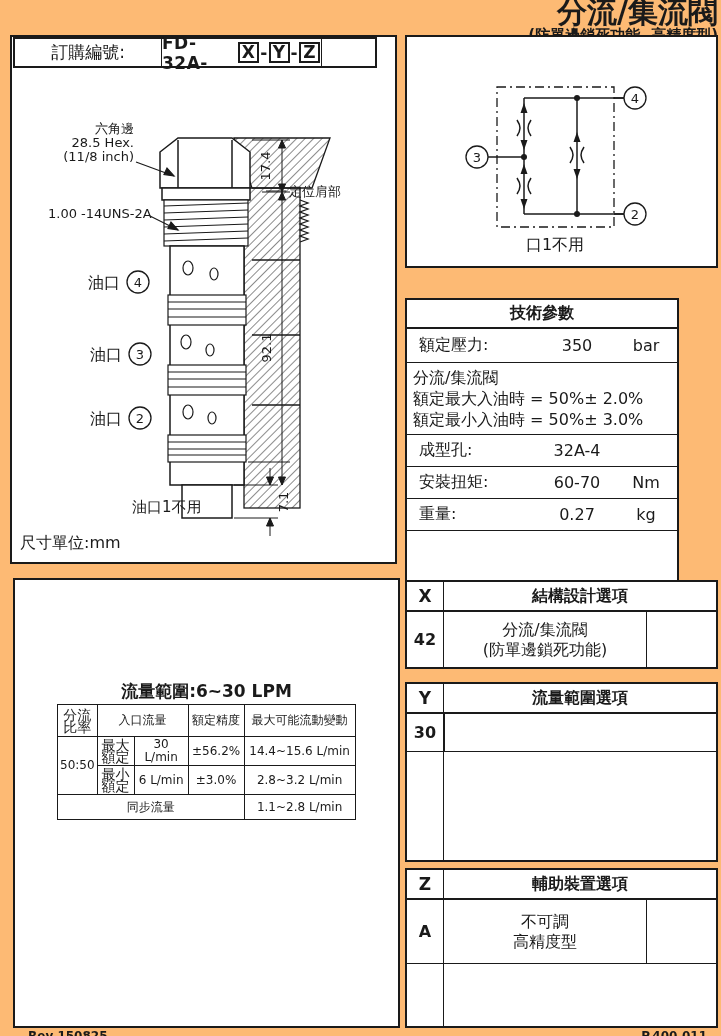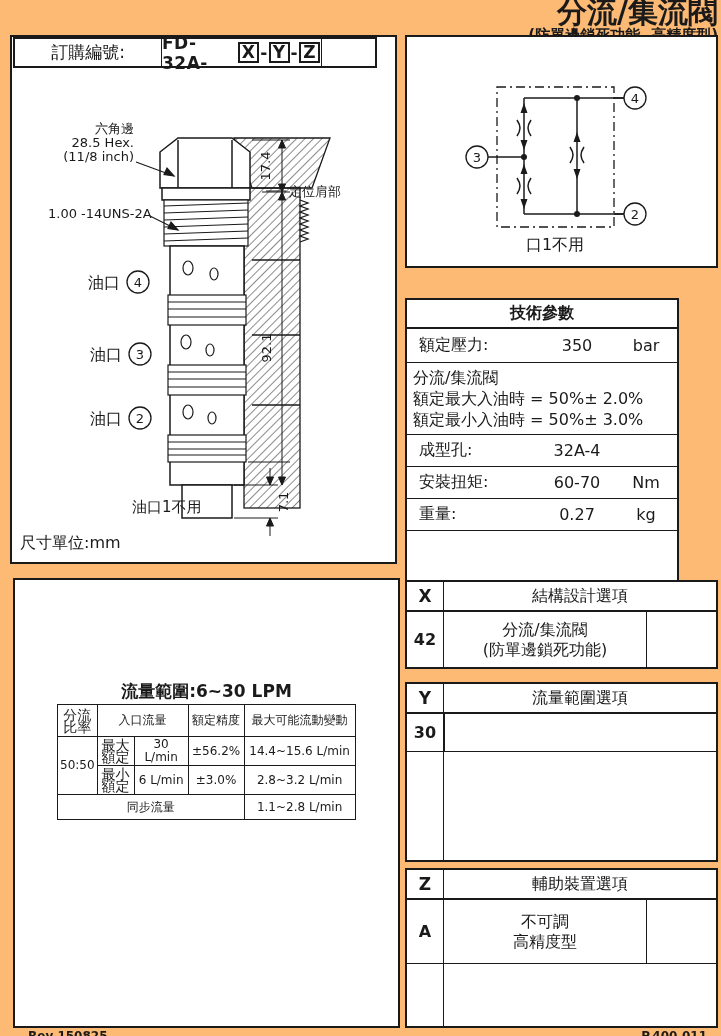--- a/index.html
+++ b/index.html
@@ -38,21 +38,21 @@
   .tech-row { display:flex; align-items:center; border-bottom:1.5px solid #1a1a1a; font-size:16px; }
   .tech-row .t-label { width:132px; padding-left:12px; }
   .tech-row .t-value { flex:1; text-align:center; }
   .tech-row .t-unit { width:62px; text-align:center; }
   .tech-block { padding:4px 6px; font-size:16px; line-height:21px; border-bottom:1.5px solid #1a1a1a; }
 
   
   .opt-box { position:absolute; left:405px; width:313px; border:2px solid #1a1a1a; background:#fff; display:flex; flex-direction:column; }
   .opt-header { display:flex; border-bottom:2px solid #1a1a1a; height:30px; }
   .opt-header .opt-code { width:37px; border-right:1.5px solid #1a1a1a; display:flex; align-items:center; justify-content:center; font-weight:bold; font-size:17px; }
-  .opt-header .opt-title { flex:1; display:flex; align-items:center; justify-content:center; font-weight:normal; font-size:16px;text-align:right; }
+  .opt-header .opt-title { flex:1; display:flex; align-items:center; justify-content:center; font-weight:bold; font-size:16px;text-align:right; }
   .opt-row { display:flex; border-bottom:1.5px solid #1a1a1a; }
   .opt-row .opt-code { width:37px; border-right:1.5px solid #1a1a1a; display:flex; align-items:center; justify-content:center; font-weight:bold; font-size:16px; }
   .opt-row .opt-desc { flex:1; display:flex; align-items:center; justify-content:center; text-align:center; font-size:16px; line-height:20px; }
   .opt-row .opt-tail { width:70px; border-left:1.5px solid #1a1a1a; }
   .opt-fill { flex:1; display:flex; }
   .opt-fill .opt-code-cont { width:37px; border-right:1.5px solid #1a1a1a; }
 
   
   .flow-title { position:absolute; top:100px; left:0; width:100%; text-align:center; font-weight:bold; font-size:17px; }
   .flow-table { position:absolute; left:42px; top:124px; border-collapse:collapse; table-layout:fixed; }

